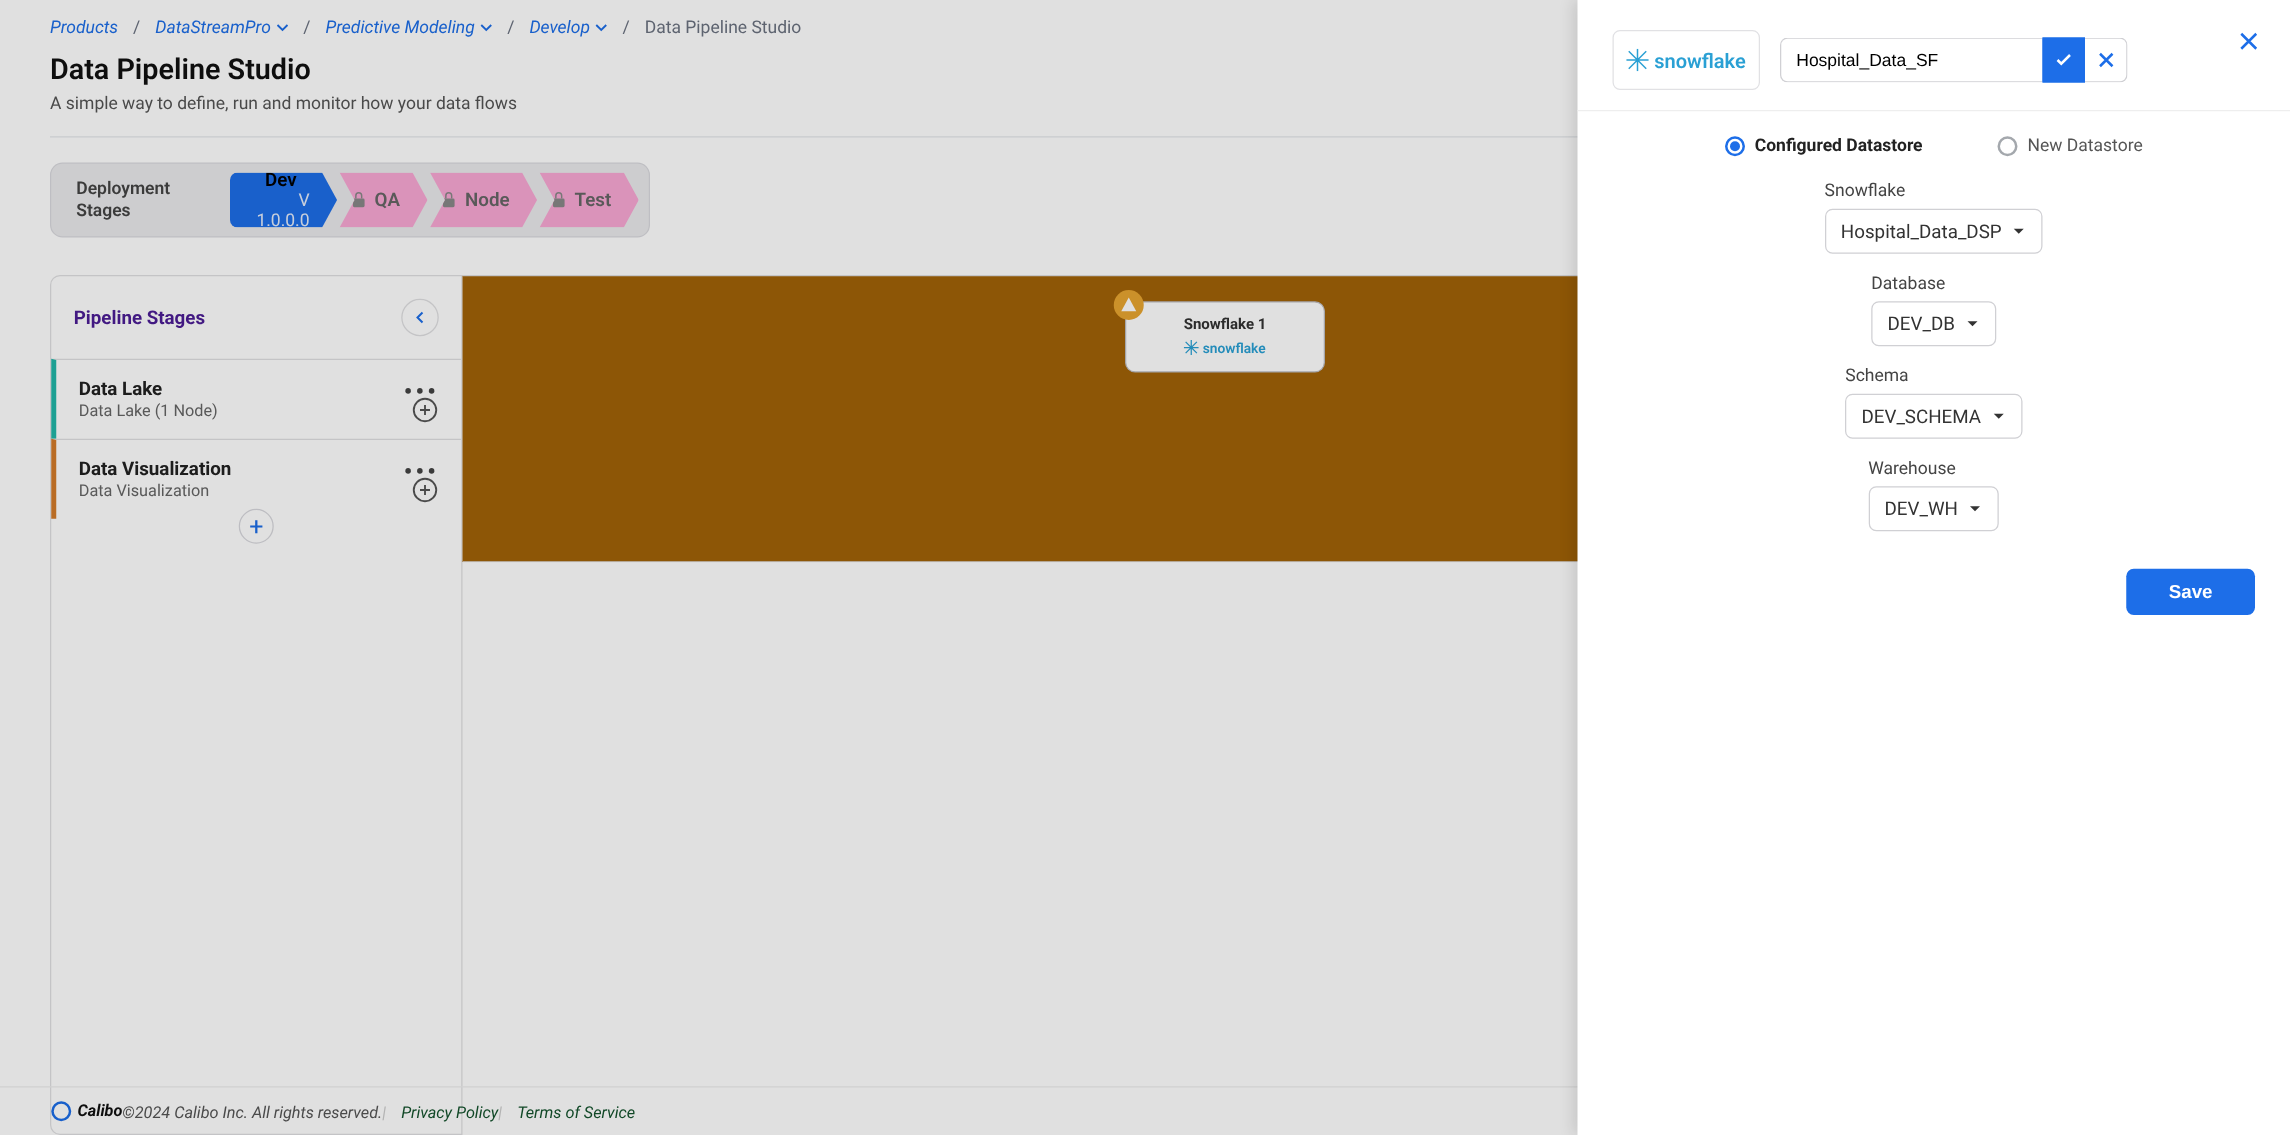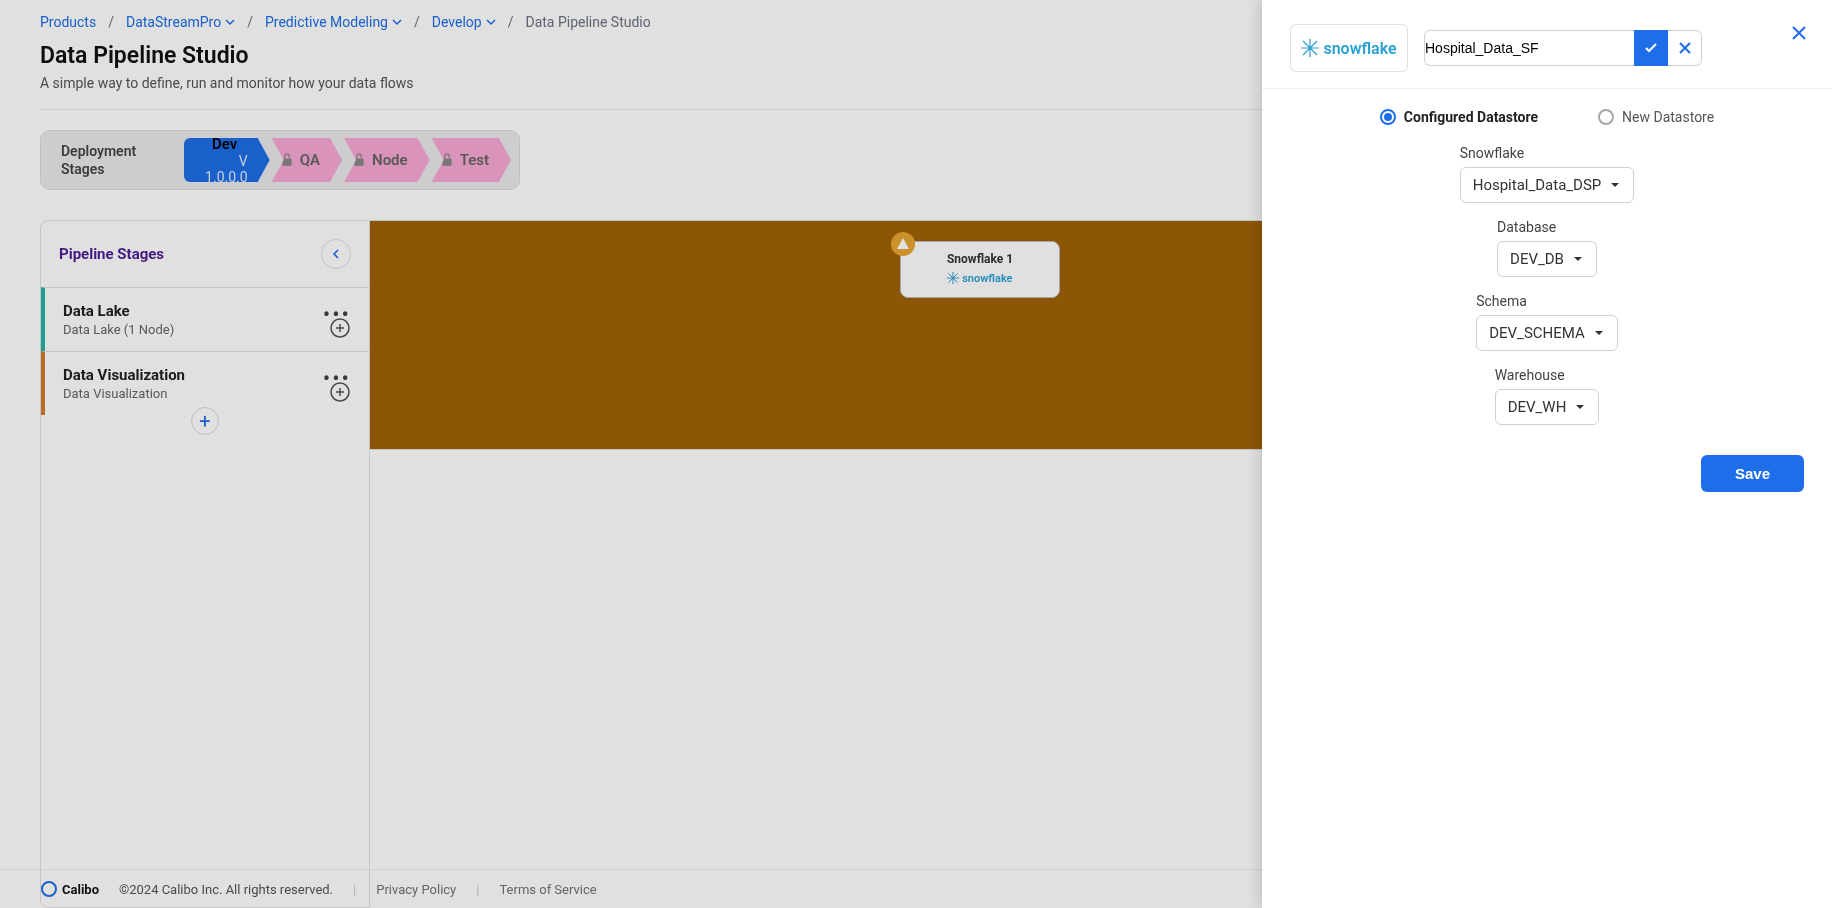--- a/index.html
+++ b/index.html
@@ -19,21 +19,21 @@
 }
 
 
 .breadcrumb {
   display: flex; align-items: center; gap: 6px;
   padding: 14px 40px 6px 40px;
   font-size: 14px;
 }
 .breadcrumb a, .breadcrumb .bc-link {
   color: #1d6ee8; text-decoration: none; cursor: pointer;
-  display: inline-flex; align-items: center; gap: 4px;
+  display: inline-flex; align-items: center; gap: 4px; font-style: italic;
 }
 .breadcrumb .sep { color: #6b7280; padding: 0 6px; }
 .breadcrumb .bc-current { color: #6b7280; }
 
 
 .title-row {
   display: flex; justify-content: space-between; align-items: flex-start;
   padding: 6px 40px 18px 40px;
 }
 .title-row h1 { font-size: 23px; font-weight: 600; margin-bottom: 6px; color: #111; }
@@ -128,45 +128,45 @@
 .canvas-fab {
   position:absolute; right:-2px; top:128px;
   width:20px; height:46px; background:#1d6ee8; border-radius:6px 0 0 6px;
   display:flex; align-items:center; justify-content:center; color:#fff; cursor:pointer;
 }
 
 
 .footer {
   position:absolute; left:0; right:0; bottom:0;
   padding:10px 40px; border-top:1px solid #eee;
-  display:flex; gap:20px; align-items:center; font-size:13px; color:#555;
+  display:flex; align-items:flex-end; font-size:13px; color:#555;font-style:italic;
 }
 .footer .brand { font-weight:700; color:#111; display:flex; gap:4px; align-items:center; }
-.footer a { color:#737373; text-decoration:none; }
+.footer a { color:#14532d; text-decoration:none;margin-left:12px; }
 .footer .sep { color:#ccc; }
 
 
 .side-panel {
   position:absolute; top:0; right:0; bottom:0;
   width: 570px; background:#fff; box-shadow:-4px 0 12px rgba(0,0,0,0.12);
   z-index:100; display:flex; flex-direction:column;
 }
 .panel-head {
   display:flex; align-items:center; gap:16px;
   padding: 24px 28px 16px 28px; border-bottom:1px solid #eee;
 }
 .sf-logo-box {
   width:118px; height:48px; border:1px solid #e1e1e4; border-radius:6px;
   display:flex; align-items:center; justify-content:center;
 }
 .sf-logo-text { color:#2aa0d4; font-weight:600; font-size:16px; display:flex; gap:4px; align-items:center; }
 .head-input-wrap { display:flex; align-items:center; gap:0; flex-grow:1; }
 .head-input-wrap input {
   height:36px; border:1px solid #d0d0d4; border-right:none;
-  border-radius:6px 0 0 6px; padding:0 0; font-size:14px; width:210px;
+  border-radius:6px 0 0 6px; padding:0 12px; font-size:14px; width:210px;
 }
 .head-input-wrap .confirm-btn {
   height:36px; width:34px; background:#1d6ee8; border:1px solid #1d6ee8;
   display:flex; align-items:center; justify-content:center; cursor:pointer;
 }
 .head-input-wrap .cancel-btn {
   height:36px; width:34px; background:#fff; border:1px solid #d0d0d4; border-left:none;
   display:flex; align-items:center; justify-content:center; border-radius:0 6px 6px 0; cursor:pointer;
 }
 .close-panel {

